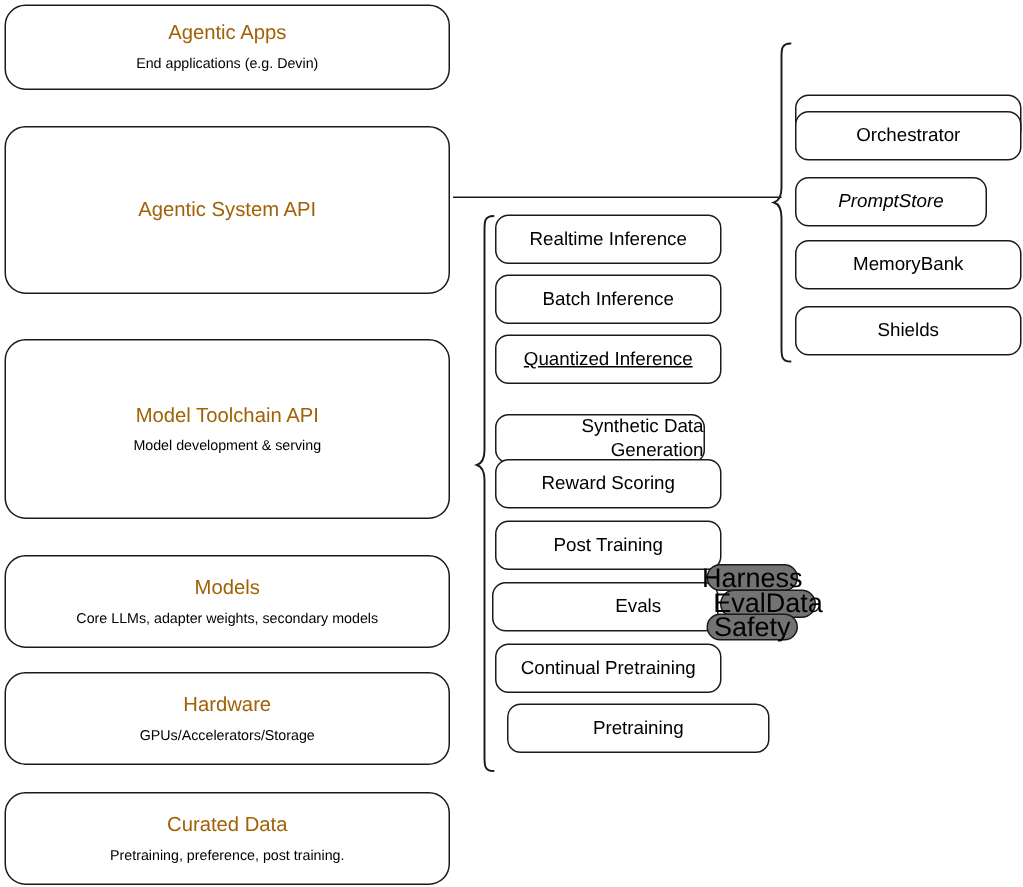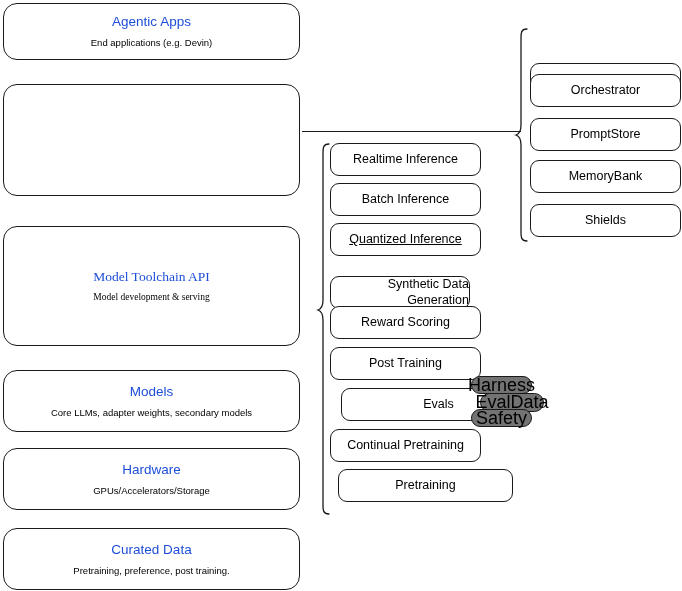--- a/index.html
+++ b/index.html
@@ -35,21 +35,21 @@
     text-align: center;
     line-height: 1.25;
   }
 
   
   .layer {
     border-radius: 14px;
   }
   .layer .title {
     font-size: 13.5px;
-    color: #1d4ed8;
+    color: #a16207;
   }
   .layer .subtitle {
     font-size: 9.5px;
     color: #000;
     margin-top: 6px;
   }
 
   
   .chip {
     border-radius: 9px;
@@ -90,23 +90,24 @@
 <body>
 
 <div id="canvas">
 
   <div class="box layer" style="left: 3px; top: 3px; width: 297px; height: 57px;">
     <div class="title">Agentic Apps</div>
     <div class="subtitle">End applications (e.g. Devin)</div>
   </div>
 
   <div class="box layer" style="left: 3px; top: 84px; width: 297px; height: 112px;">
+    <div class="title">Agentic System API</div>
   </div>
 
-  <div class="box layer" style="left: 3px; top: 226px; width: 297px; height: 120px; font-family: Liberation Serif, serif;">
+  <div class="box layer" style="left: 3px; top: 226px; width: 297px; height: 120px;">
     <div class="title">Model Toolchain API</div>
     <div class="subtitle">Model development &amp; serving</div>
   </div>
 
   <div class="box layer" style="left: 3px; top: 370px; width: 297px; height: 62px;">
     <div class="title">Models</div>
     <div class="subtitle">Core LLMs, adapter weights, secondary models</div>
   </div>
 
   <div class="box layer" style="left: 3px; top: 448px; width: 297px; height: 62px;">
@@ -145,21 +146,21 @@
       </div>
       <div class="box chip" style="left: 330px; top: 276px; width: 140px; text-align: right;">
         <span>Synthetic Data Generation</span>
       </div>
       <div class="box chip" style="left: 330px; top: 306px; width: 151px;">
         <span>Reward Scoring</span>
       </div>
       <div class="box chip" style="left: 330px; top: 347px; width: 151px;">
         <span>Post Training</span>
       </div>
-      <div class="box chip" style="left: 341px; top: 388px; width: 151px; padding-left: 44px;">
+      <div class="box chip" style="left: 328px; top: 388px; width: 151px; padding-left: 44px;">
         <span>Evals</span>
       </div>
       <div class="box chip" style="left: 330px; top: 429px; width: 151px;">
         <span>Continual Pretraining</span>
       </div>
       <div class="box chip" style="left: 338px; top: 469px; width: 175px;">
         <span>Pretraining</span>
       </div>
     </div>
 
@@ -175,21 +176,21 @@
       </div>
     </div>
 
   <div id="system-group">
       <div class="box chip" style="left: 530px; top: 34px; width: 151px; margin-top: 29px;">
         <span>Assistant</span>
       </div>
       <div class="box chip" style="left: 530px; top: 74px; width: 151px;">
         <span>Orchestrator</span>
       </div>
-      <div class="box chip" style="left: 530px; top: 118px; width: 151px;">
+      <div class="box chip" style="left: 530px; top: 118px; width: 128px; font-style: italic;">
         <span>PromptStore</span>
       </div>
       <div class="box chip" style="left: 530px; top: 160px; width: 151px;">
         <span>MemoryBank</span>
       </div>
       <div class="box chip" style="left: 530px; top: 204px; width: 151px;">
         <span>Shields</span>
       </div>
     </div>
 

